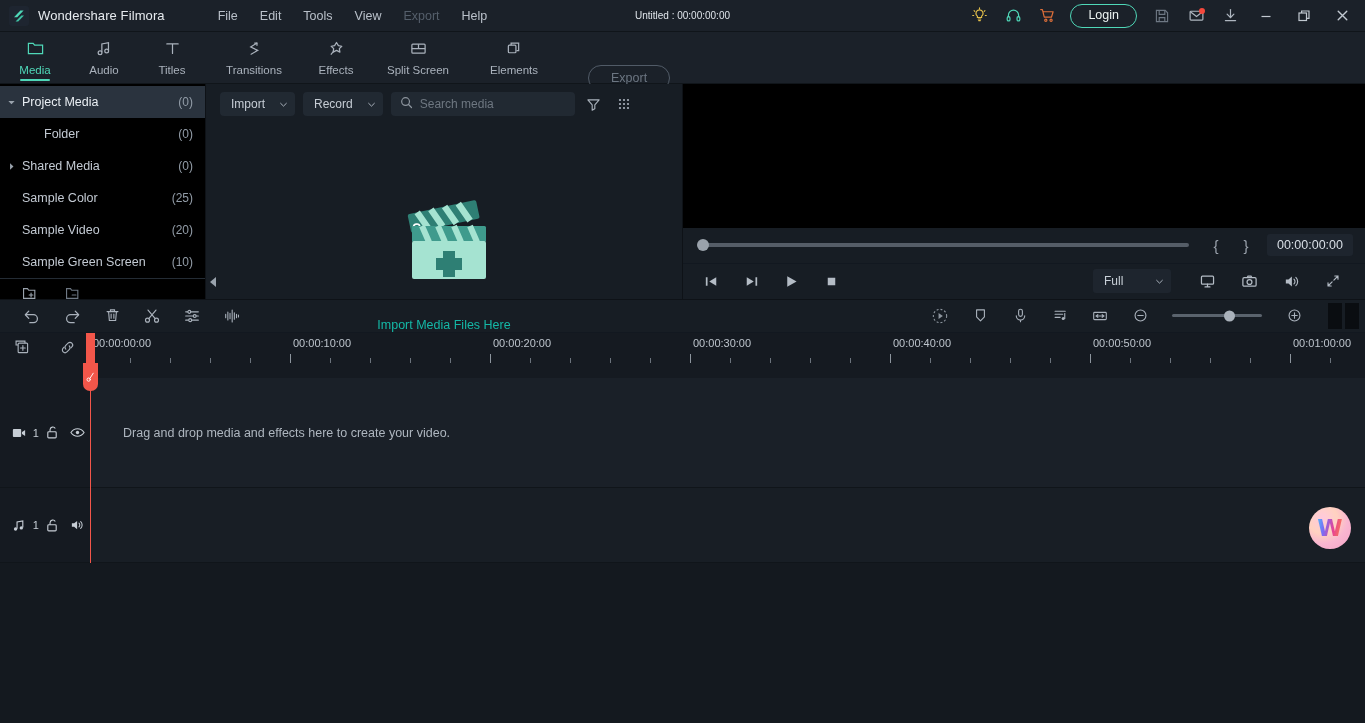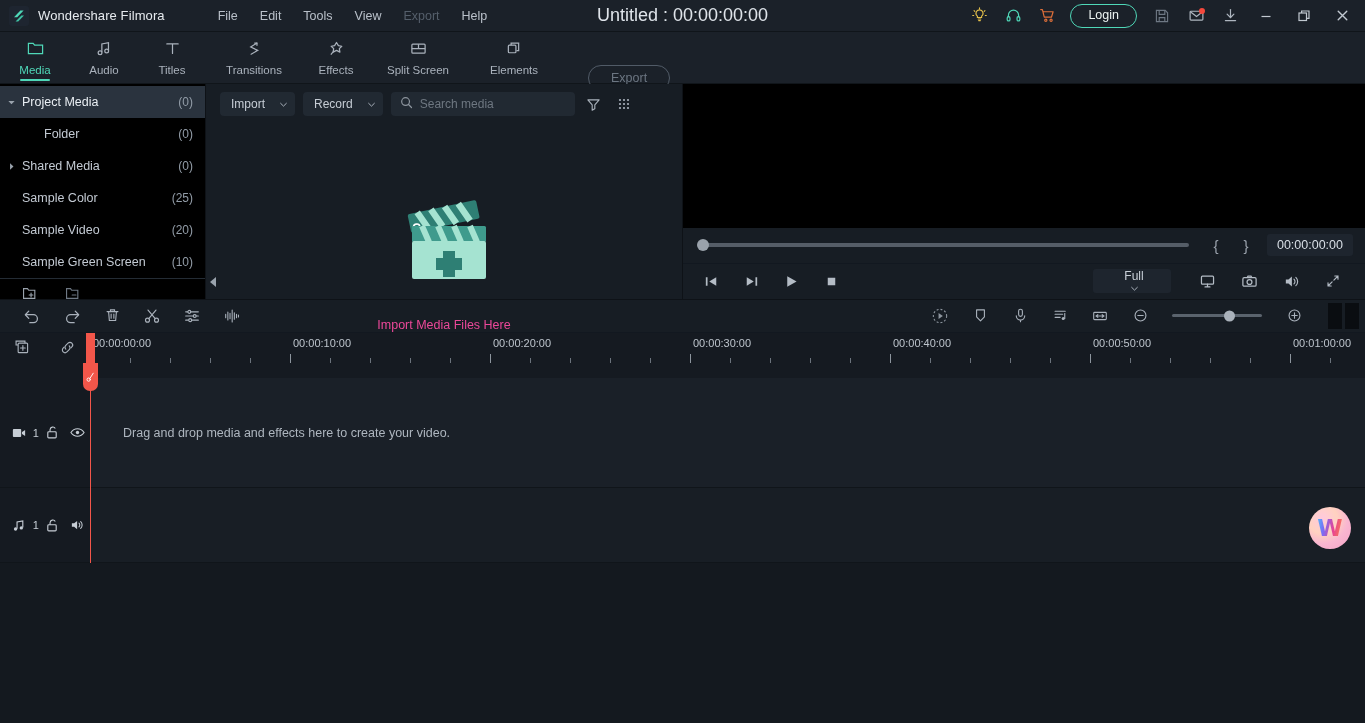--- a/index.html
+++ b/index.html
@@ -25,21 +25,21 @@
     display: flex; align-items: center; justify-content: center;
   }
   .brand { font-size: 13px; color: #e6eaee; letter-spacing: .1px; }
   .menus { display: flex; margin-left: 42px; gap: 0; }
   .menu-item {
     font-size: 12.5px; color: #b9c0c9; padding: 4px 11px; cursor: default;
   }
   .menu-item.disabled { color: #555f6b; }
   .win-title {
     position: absolute; left: 0; right: 0; text-align: center;
-    font-size: 18px; color: #dfe4ea; pointer-events: none;
+    font-size: 10px; color: #dfe4ea; pointer-events: none;
   }
   .tb-right { margin-left: auto; display: flex; align-items: center; gap: 0; padding-right: 4px; }
   .tb-ic {
     width: 34px; height: 32px; display: flex; align-items: center; justify-content: center;
     cursor: default; position: relative;
   }
   .login-btn {
     border: 1.6px solid #4fd8b8; color: #eef5f3; border-radius: 14px;
     font-size: 12.5px; padding: 3px 17px 4px; margin: 0 8px 0 6px; cursor: default;
     background: transparent; line-height: 1.2;
@@ -123,21 +123,21 @@
   .search-box input {
     background: transparent; border: none; outline: none; color: #cfd6dd;
     font-size: 12px; font-family: inherit; width: 100%;
   }
   .search-box input::placeholder { color: #6e7781; }
   .tool-ic { width: 22px; height: 24px; display: flex; align-items: center; justify-content: center; cursor: default; }
   .media-body {
     flex: 1 1 auto; display: flex; flex-direction: column;
     align-items: center; justify-content: flex-start; padding-top: 72px;
   }
-  .import-label { font-size: 12.5px; color: #ec4899; margin-top: 21px; }
+  .import-label { font-size: 12.5px; color: #14b8a6; margin-top: 21px; }
 
   
   .collapse-strip {
     position: absolute; left: 206px; top: 0; bottom: 0; width: 14px;
     display: flex; align-items: center; justify-content: center; z-index: 5;
     pointer-events: none;
   }
   .collapse-arrow {
     width: 0; height: 0; border-top: 5px solid transparent;
     border-bottom: 5px solid transparent; border-right: 6px solid #9aa3ad;
@@ -169,21 +169,21 @@
     padding: 0 12px 0 0; background: #171d24; border-top: 1px solid #121820;
   }
   .pbtn {
     width: 40px; height: 36px; display: flex; align-items: center; justify-content: center; cursor: default;
   }
   .pbar-left { display: flex; margin-left: 8px; }
   .pbar-right { margin-left: auto; display: flex; align-items: center; gap: 2px; }
   .quality {
     background: #1e252e; border-radius: 3px; height: 24px; width: 78px;
     display: flex; align-items: center; justify-content: space-between;
-    padding: 0 7px 0 11px; font-size: 12px; color: #c9d0d8; margin-right: 14px; cursor: default; flex-direction: column;
+    padding: 0 7px 0 11px; font-size: 12px; color: #c9d0d8; margin-right: 14px; cursor: default;
   }
 
   
   .tl-toolbar {
     height: 34px; flex: 0 0 34px; background: #171d24; display: flex;
     align-items: center; border-top: 1px solid #0e1217; border-bottom: 1px solid #121820;
   }
   .tlt-left { display: flex; margin-left: 12px; gap: 0; }
   .tlt-ic { width: 40px; height: 34px; display: flex; align-items: center; justify-content: center; cursor: default; }
   .tlt-right { margin-left: auto; display: flex; align-items: center; padding-right: 0; }

